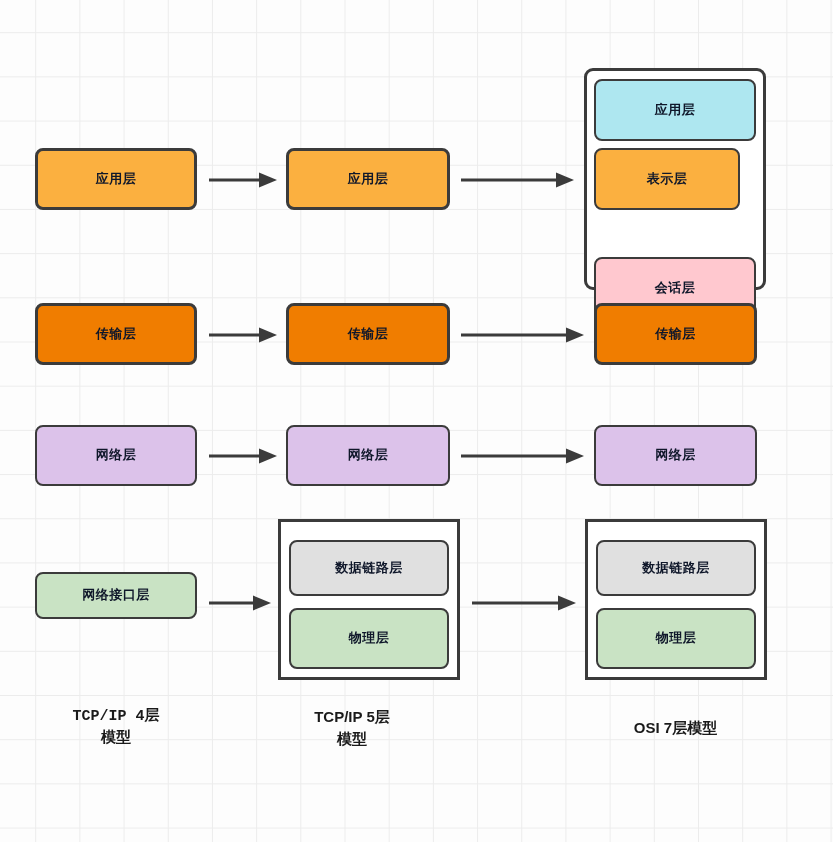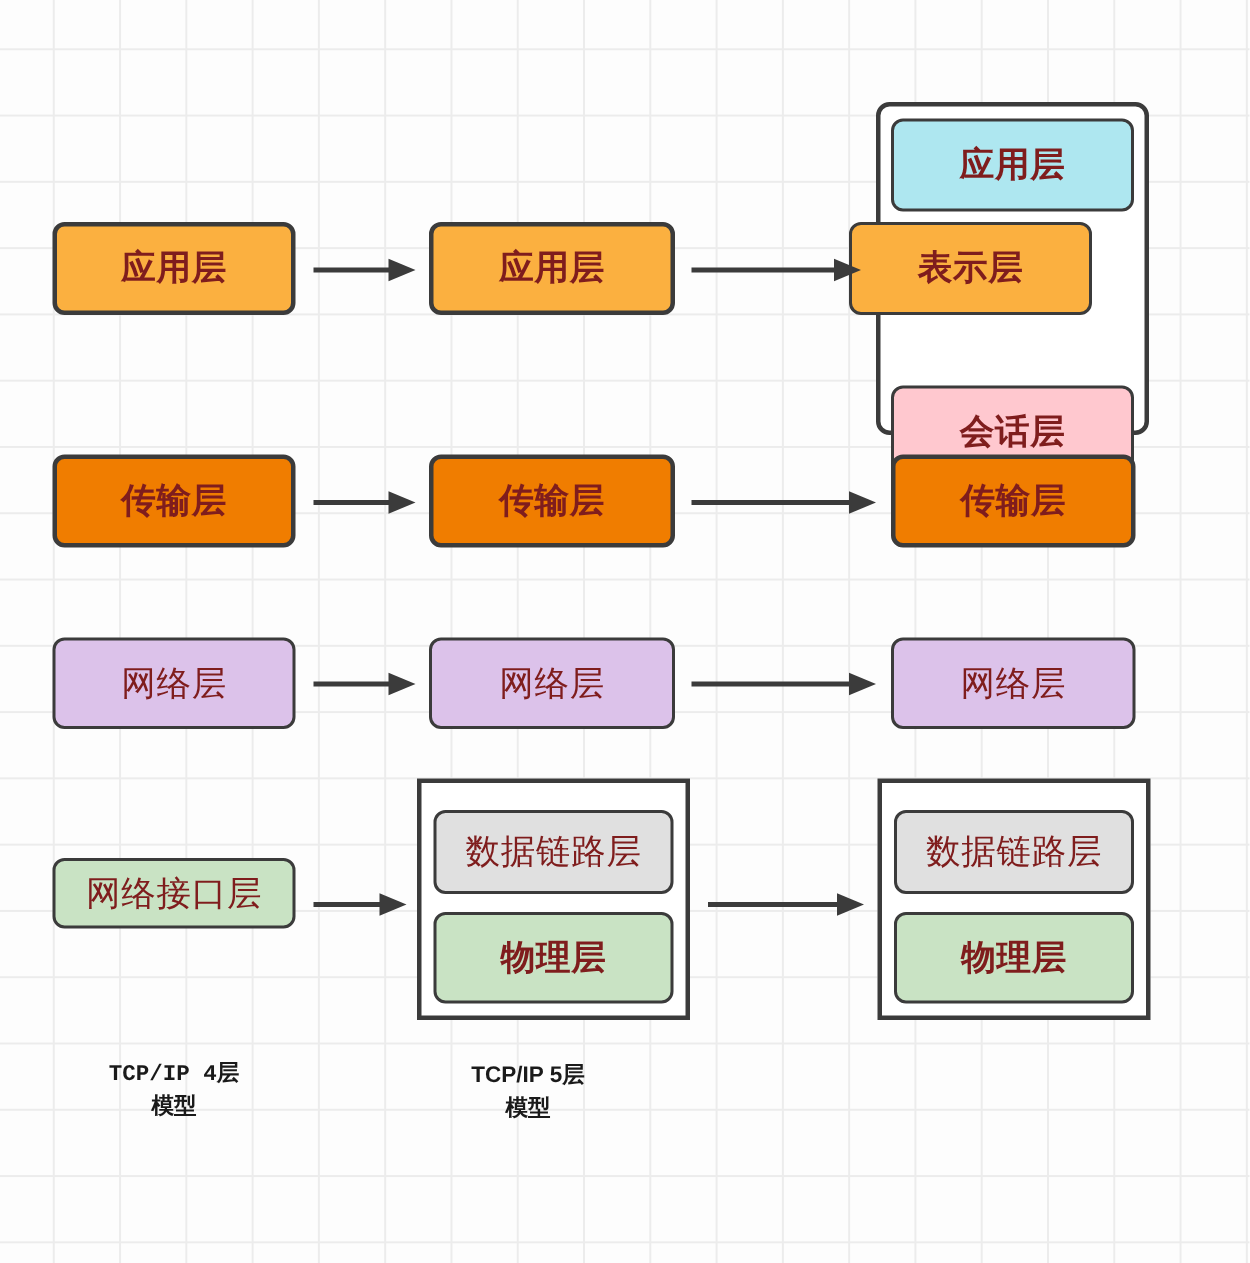--- a/index.html
+++ b/index.html
@@ -29,38 +29,38 @@
 
   
   .lbox {
     position: absolute;
     box-sizing: border-box;
     display: flex;
     align-items: center;
     justify-content: center;
     border: 3px solid #3b3b3b;
     border-radius: 8px;
-    color: #7f1d1d;
+    color: #0f172a;
     font-weight: bold;
-    font-size: 23px;
+    font-size: 13px;
     letter-spacing: 0.5px;
     text-align: center;
     line-height: 1.1;
   }
   .lbox.thin {
     border-width: 2px;
-    font-weight: normal;
+    font-weight: bold;
   }
   .lbox.inner {
     border-width: 2.5px;
     font-weight: bold;
   }
   .lbox.inner-plain {
     border-width: 2.5px;
-    font-weight: normal;
+    font-weight: bold;
   }
 
   
   .group {
     position: absolute;
     box-sizing: border-box;
     border: 3px solid #3b3b3b;
     background: #ffffff;
   }
   .group.rounded { border-radius: 9px; }
@@ -113,34 +113,35 @@
 
   <div class="lbox inner" style="left:289px; top:608px; width:160px; height:61px; background:#C9E3C4;">物理层</div>
 
   <div class="caption" style="left:270px; top:706px; width:164px;">TCP/IP 5层
 模型</div>
 
   <div class="group rounded" style="left:584px; top:68px; width:182px; height:222px;"></div>
 
   <div class="lbox inner" style="left:594px; top:79px; width:162px; height:62px; background:#AEE7F0;">应用层</div>
 
-  <div class="lbox inner" style="left:566px; top:148px; width:162px; height:62px; background:#FBB040;">表示层</div>
+  <div class="lbox inner" style="left:594px; top:148px; width:146px; height:62px; background:#FBB040;">表示层</div>
 
   <div class="lbox inner" style="left:594px; top:217px; width:162px; height:62px; background:#FFC8CF;margin-top:40px;">会话层</div>
 
   <div class="lbox" style="left:594px; top:303px; width:163px; height:62px; background:#F07D00;">传输层</div>
 
   <div class="lbox thin" style="left:594px; top:425px; width:163px; height:61px; background:#DCC2EA;">网络层</div>
 
   <div class="group square" style="left:585px; top:519px; width:182px; height:161px;"></div>
 
   <div class="lbox inner-plain" style="left:596px; top:540px; width:160px; height:56px; background:#E0E0E0;">数据链路层</div>
 
   <div class="lbox inner" style="left:596px; top:608px; width:160px; height:61px; background:#C9E3C4;">物理层</div>
 
+  <div class="caption" style="left:594px; top:717px; width:163px;">OSI 7层模型</div>
 
   <div class="arrow" style="left:209px; top:170px; width:70px;">
     <svg width="70" height="20" viewBox="0 0 70 20">
       <line x1="0" y1="10" x2="52" y2="10" stroke="#3b3b3b" stroke-width="3.2"></line>
       <polygon points="50,2.5 68,10 50,17.5" fill="#3b3b3b"></polygon>
     </svg>
   </div>
 
   <div class="arrow" style="left:461px; top:170px; width:115px;">
     <svg width="115" height="20" viewBox="0 0 115 20">

